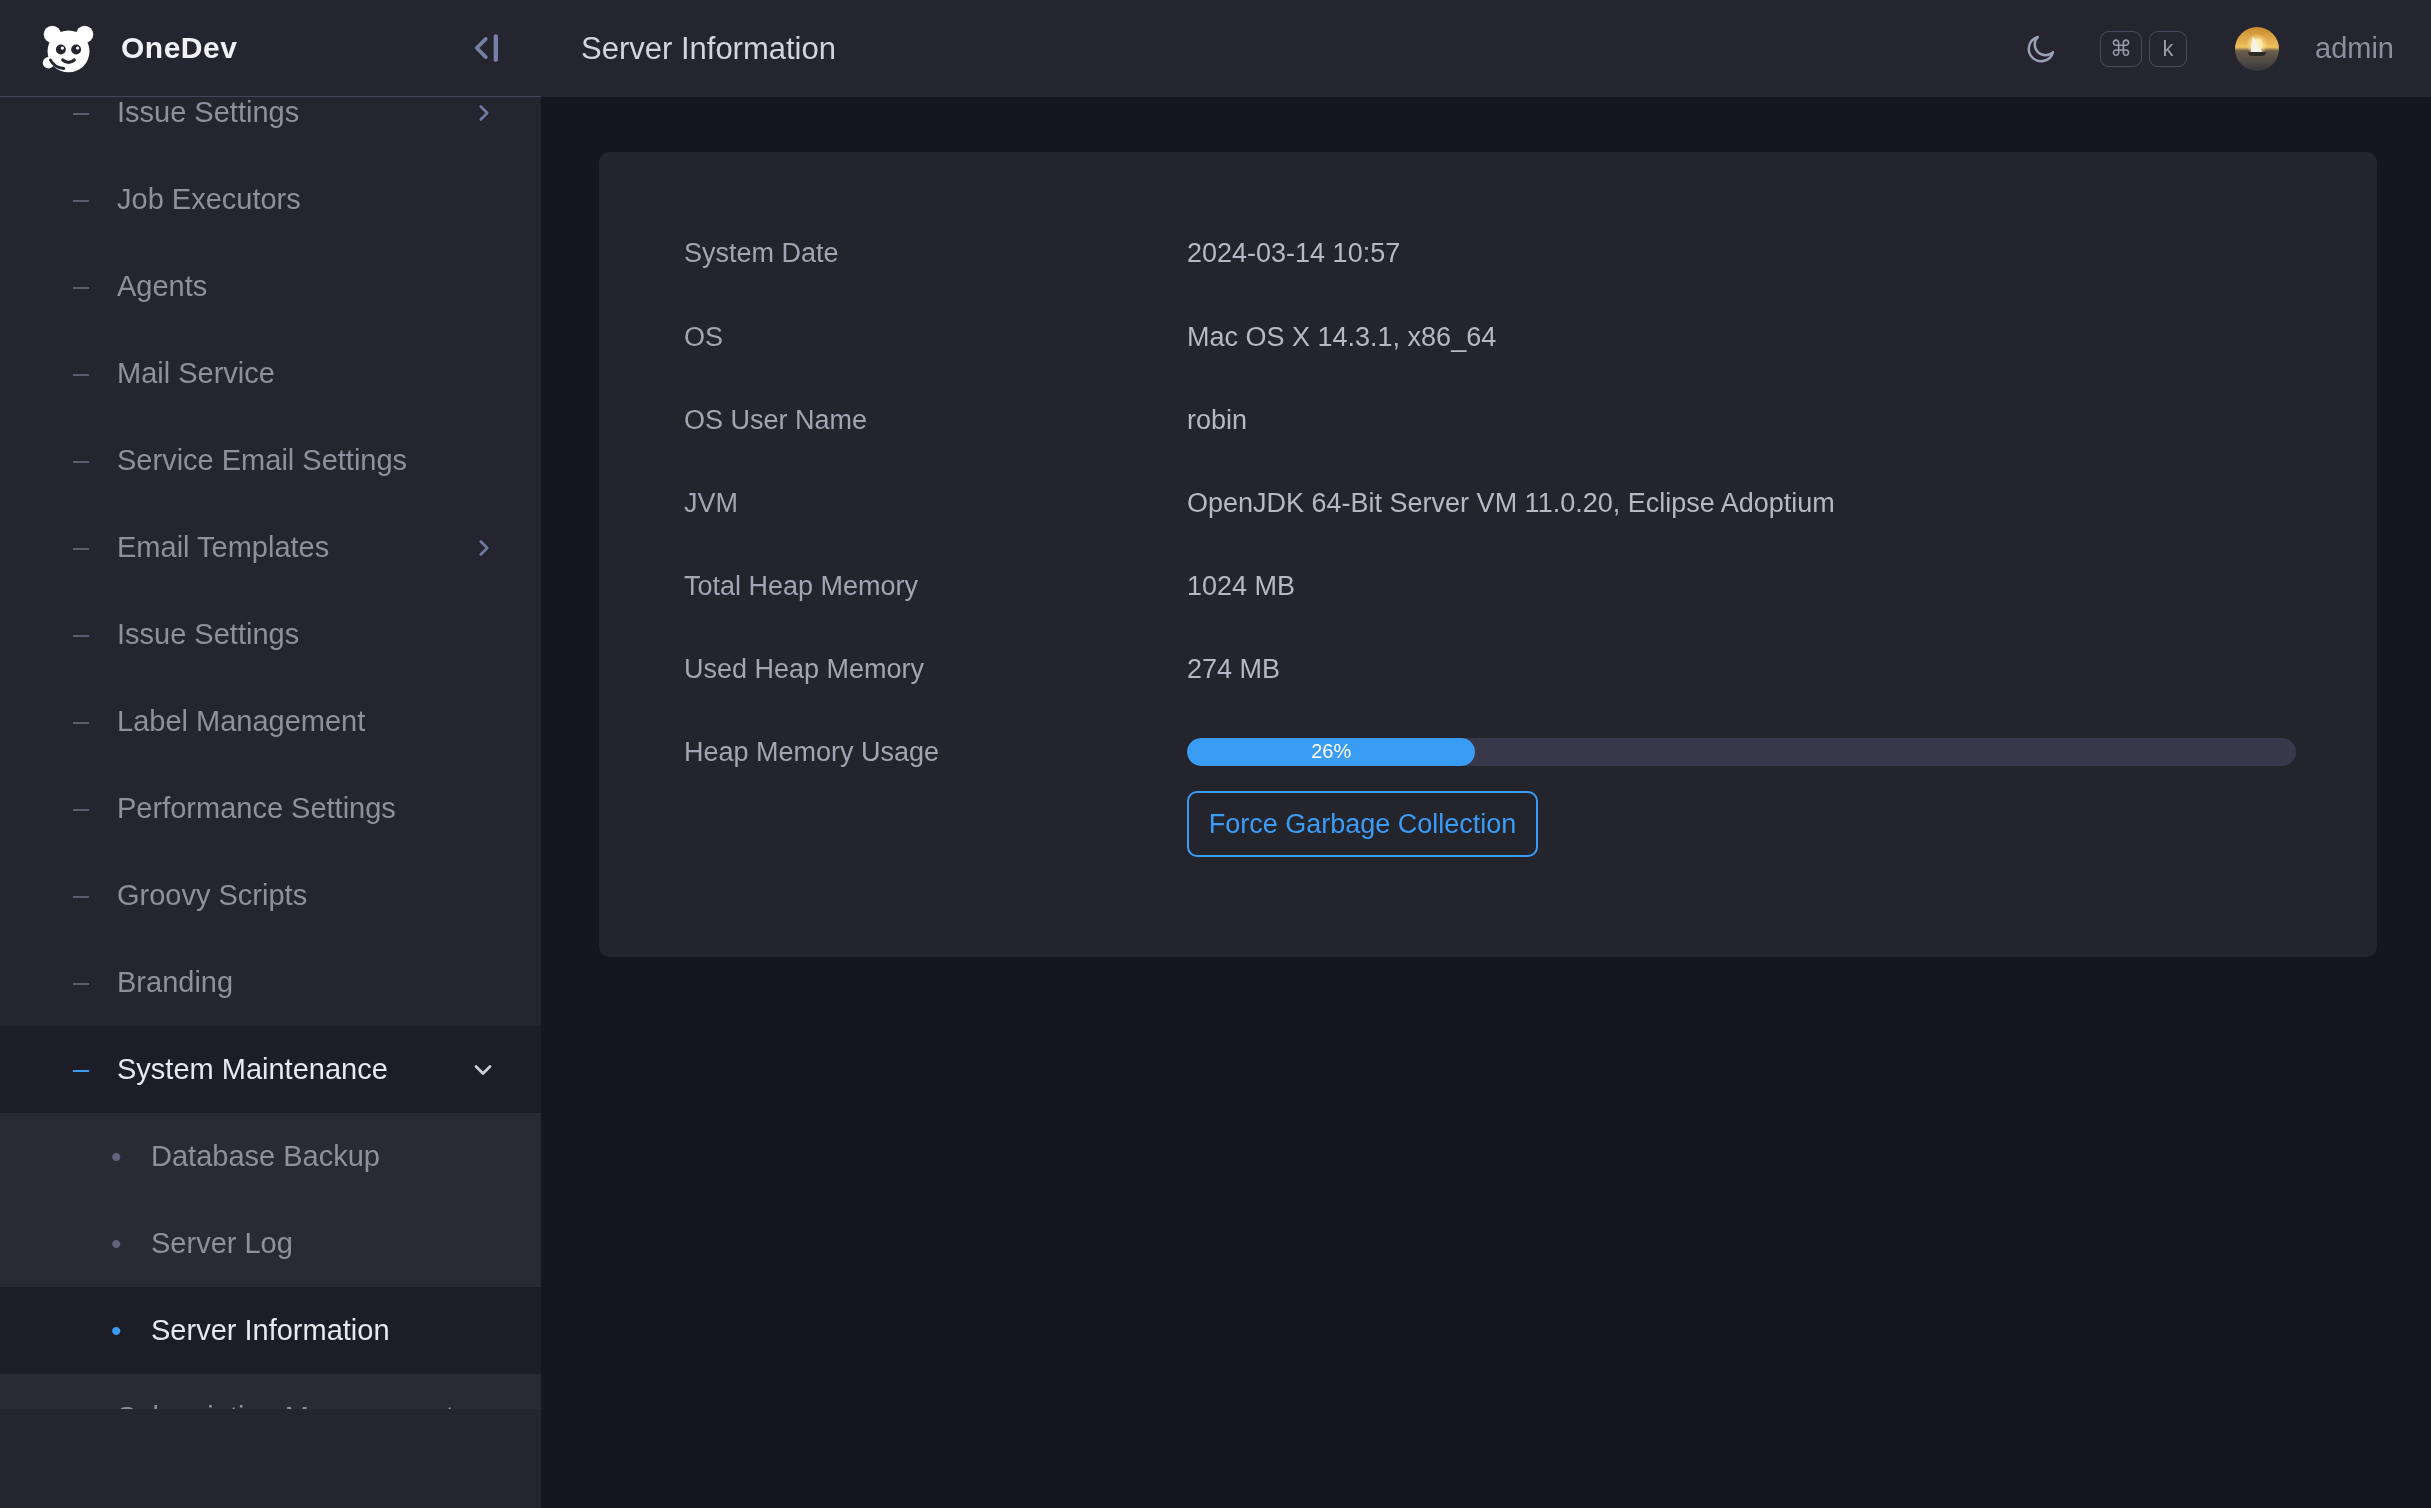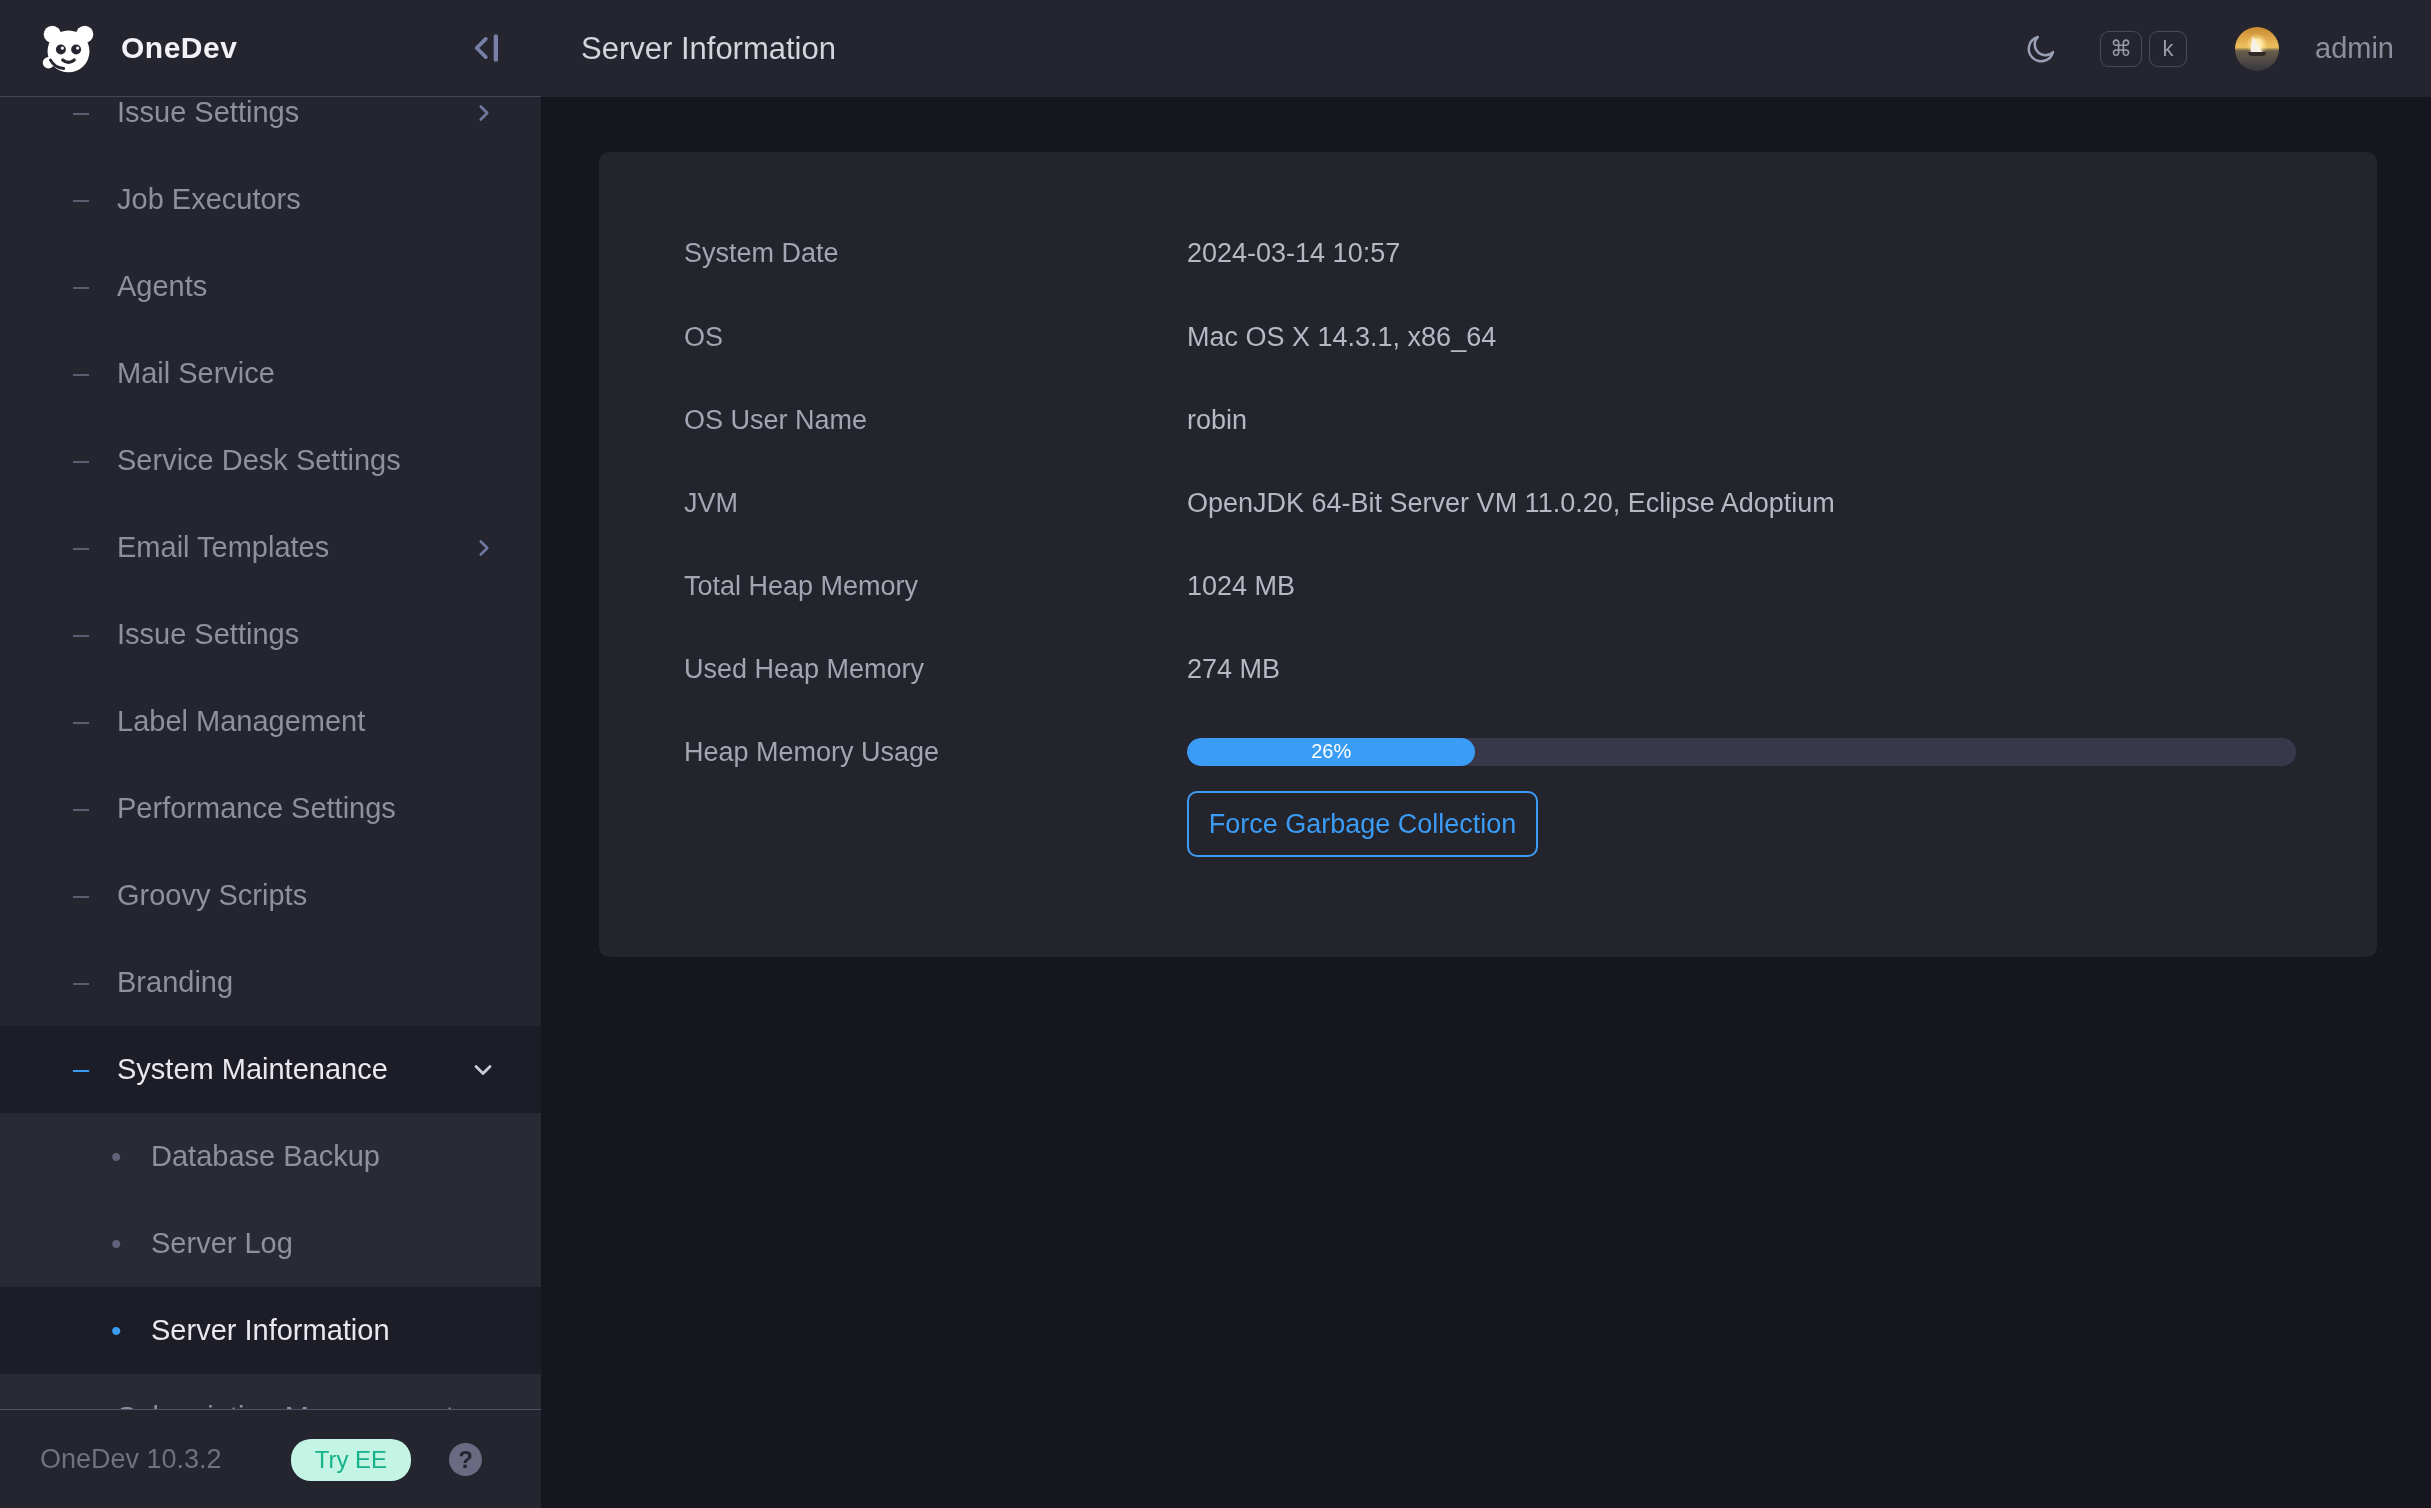--- a/index.html
+++ b/index.html
@@ -110,21 +110,21 @@
         <li>
           <span class="dash">–</span>
           <span class="lbl">Agents</span>
         </li>
         <li>
           <span class="dash">–</span>
           <span class="lbl">Mail Service</span>
         </li>
         <li>
           <span class="dash">–</span>
-          <span class="lbl">Service Desk Settings</span>
+          <span class="lbl">Service Email Settings</span>
         </li>
         <li>
           <span class="dash">–</span>
           <span class="lbl">Email Templates</span>
           <span class="spacer"></span>
           <svg class="chev" width="26" height="26" viewBox="0 0 24 24">
               <path d="M9 6l6 6-6 6" stroke="#7078a0" stroke-width="2.4" fill="none" stroke-linecap="round" stroke-linejoin="round"></path>
             </svg>
         </li>
         <li>
@@ -167,25 +167,20 @@
           <span class="bullet">•</span>
           <span class="lbl">Server Information</span>
         </li>
         <li class="in-group">
           <span class="dash">–</span>
           <span class="lbl">Subscription Management</span>
         </li>
       </ul>
     </nav>
 
-    <div class="side-footer">
-      <span class="version">OneDev 10.3.2</span>
-      <span class="try-ee">Try EE</span>
-      <span class="help-btn">?</span>
-    </div>
   </aside>
 
   <header class="topbar">
     <div class="page-title">Server Information</div>
     <div class="topbar-right">
       <svg class="moon" viewBox="0 0 24 24">
         <path d="M20.5 14.2A8.7 8.7 0 1 1 9.8 3.5a7.2 7.2 0 0 0 10.7 10.7z" fill="none" stroke="#9aa0b5" stroke-width="1.7" stroke-linejoin="round"></path>
       </svg>
       <div class="keycaps">
         <span class="keycap">⌘</span>

